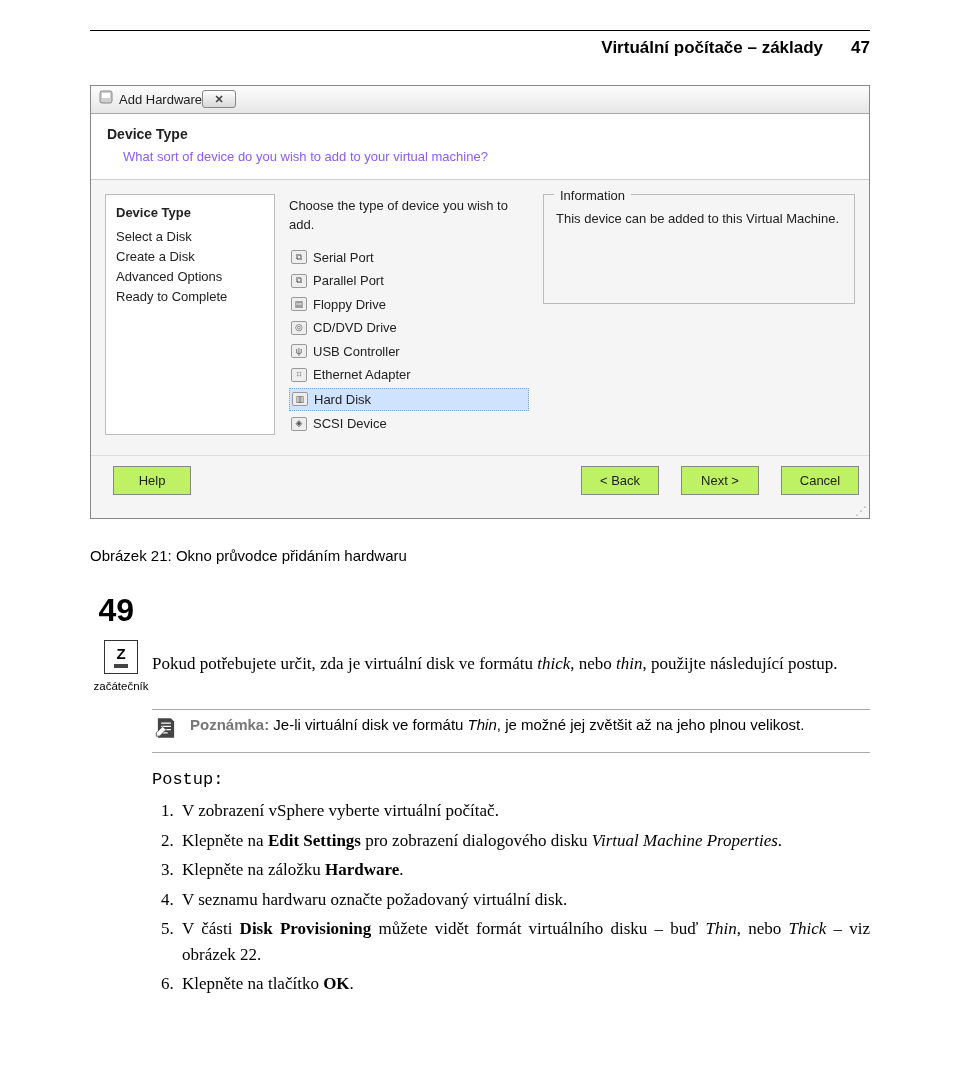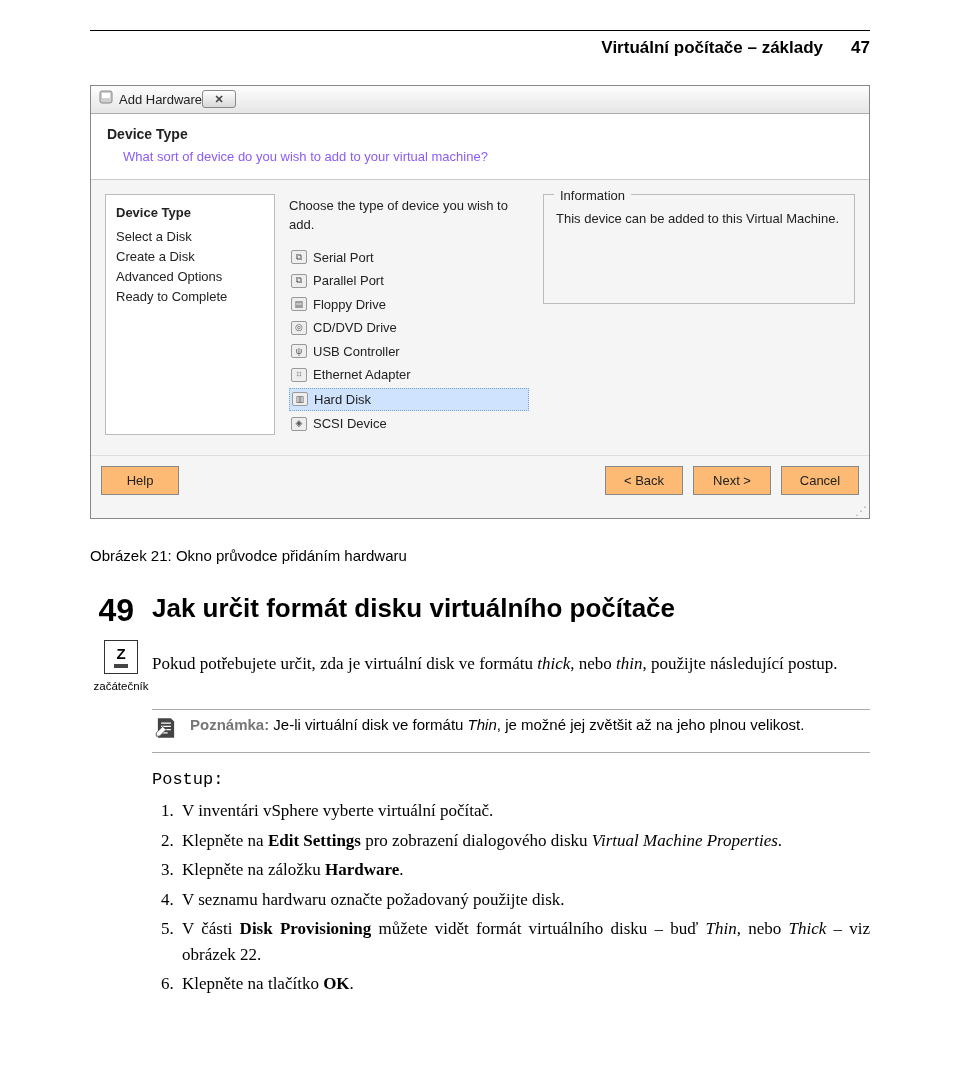--- a/index.html
+++ b/index.html
@@ -99,23 +99,24 @@
   }
   .button-bar {
     display: flex; justify-content: space-between; align-items: center;
     padding: 10px 10px 12px 10px;
     background: #f5f5f5;
     border-top: 1px solid #ddd;
   }
   .button-bar .right { display: flex; gap: 10px; }
   .wbtn {
     min-width: 78px; padding: 4px 14px;
-    border: 1px solid #888; background: #fdba74;
+    border: 1px solid #888; background: #bef264;
     font-family: 'Segoe UI', Tahoma, sans-serif; font-size: 13px;
     text-align: center;
+    margin-left: 12px;
   }
   .resize-grip {
     text-align: right; padding: 0 4px 3px 0;
     color: #aaa; font-size: 12px; line-height: 8px;
     letter-spacing: -2px;
   }
   .caption {
     font-family: Arial, sans-serif;
     font-size: 15px;
     margin: 0 0 26px 0;
@@ -278,21 +279,20 @@
       <div class="wbtn">Cancel</div>
     </div>
   </div>
   <div class="resize-grip">⋰</div>
 </div>
 
 <div class="caption">Obrázek 21: Okno průvodce přidáním hardwaru</div>
 
 <div class="section-row">
   <div class="tip-num">49</div>
-  <h2 class="h2">Jak určit formát disku virtuálního počítače</h2>
 </div>
 
 <div class="intro-row">
   <div class="badge-col">
     <div class="badge">
       <span>Z</span>
       <span class="badge-bar"></span>
     </div>
     <div class="badge-label">začátečník</div>
   </div>
@@ -311,19 +311,19 @@
   </div>
   <div class="note-text">
     <span class="lbl">Poznámka:</span><span> Je-li virtuální disk ve formátu </span><span class="i">Thin</span><span>, je možné jej zvětšit až na jeho plnou velikost.</span>
   </div>
 </div>
 <div class="note-bottom"></div>
 
 <div class="postup-label">Postup:</div>
 
 <ol class="steps">
-  <li><span>V inventári vSphere vyberte virtuální počítač.</span></li>
+  <li><span>V zobrazení vSphere vyberte virtuální počítač.</span></li>
   <li><span>Klepněte na </span><span class="b">Edit Settings</span><span> pro zobrazení dialogového disku </span><span class="i">Virtual Machine Properties</span><span>.</span></li>
   <li><span>Klepněte na záložku </span><span class="b">Hardware</span><span>.</span></li>
-  <li><span>V seznamu hardwaru označte požadovaný použijte disk.</span></li>
+  <li><span>V seznamu hardwaru označte požadovaný virtuální disk.</span></li>
   <li><span>V části </span><span class="b">Disk Provisioning</span><span> můžete vidět formát virtuálního disku – buď </span><span class="i">Thin</span><span>, nebo </span><span class="i">Thick</span><span> – viz obrázek 22.</span></li>
   <li><span>Klepněte na tlačítko </span><span class="b">OK</span><span>.</span></li>
 </ol>
 
 </body></html>

